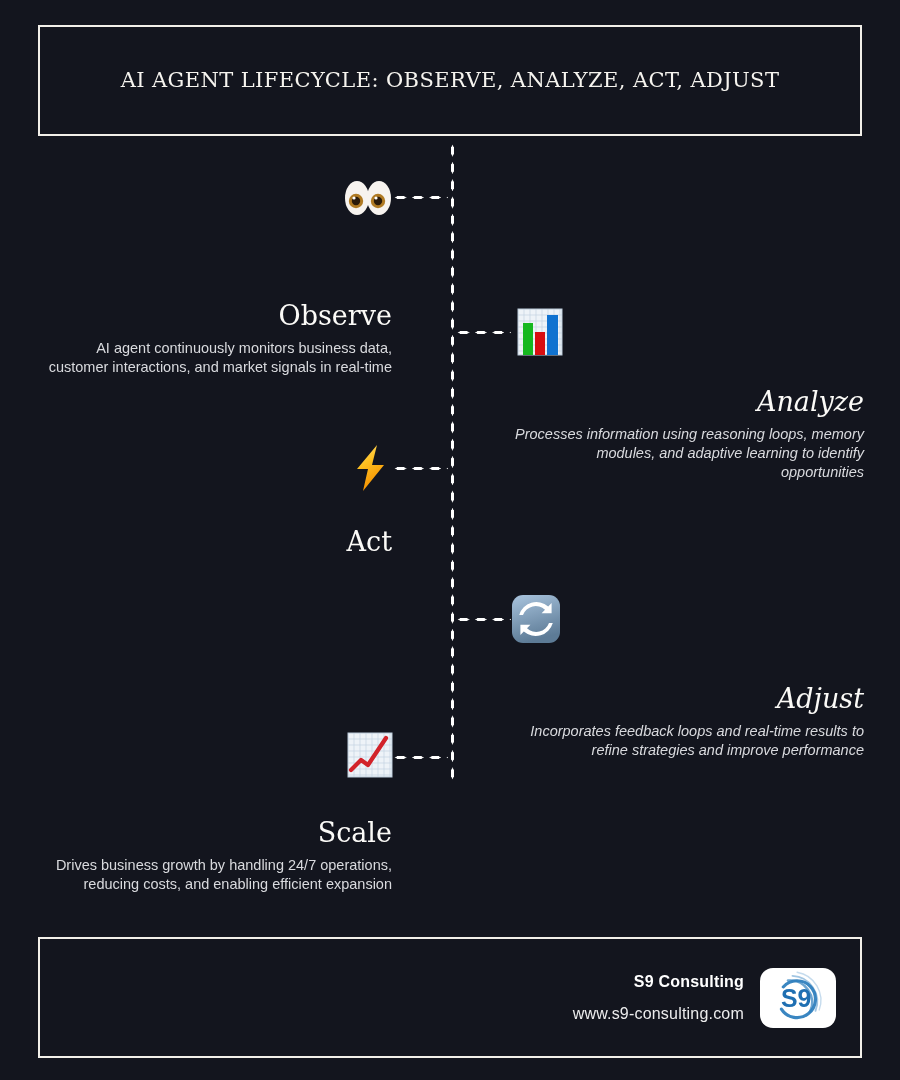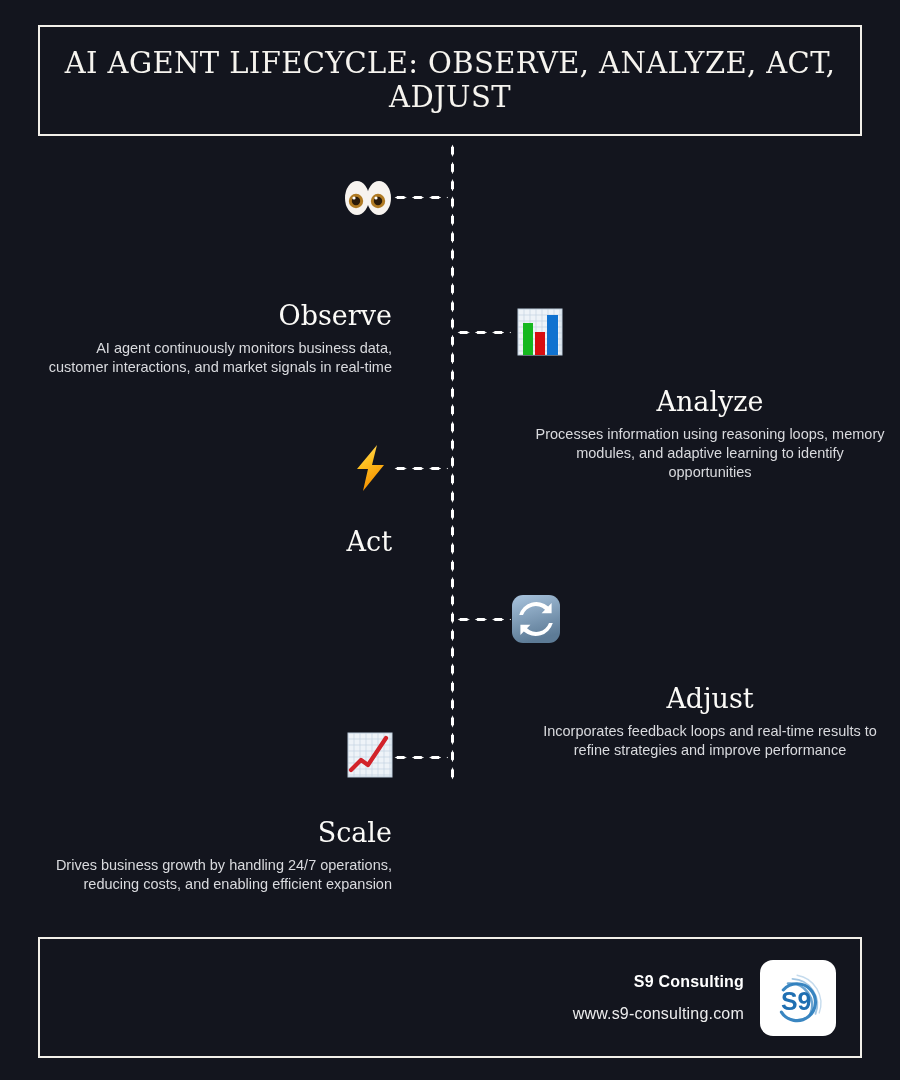--- a/index.html
+++ b/index.html
@@ -23,21 +23,21 @@
     width: 824px;
     height: 111px;
     border: 2px solid #f2efe9;
     box-sizing: border-box;
     display: flex;
     align-items: center;
     justify-content: center;
   }
   .title-text {
     font-family: "DejaVu Serif", serif;
-    font-size: 29px;
+    font-size: 21px;
     letter-spacing: 0.4px;
     color: #f6f4ef;
     text-align: center;
     font-weight: 400;
     line-height: 1.15;
     padding: 0 18px;
   }
 
   
   .spine {
@@ -56,21 +56,21 @@
     background-image: radial-gradient(#ffffff 42%, rgba(255,255,255,0) 46%);
     background-size: 17.3px 5px;
     background-repeat: repeat-x;
   }
   .connector.left  { right: 452px; }
   .connector.right { left: 455px; }
 
   
   .stage { position: absolute; }
   .stage.left  { right: 508px; text-align: right; width: 352px; }
-  .stage.right { left: 534px;  text-align: center;  width: 352px; }
+  .stage.right { left: 512px;  text-align: right;  width: 352px; font-style: italic; }
 
   .stage-emoji {
     position: absolute;
     width: 52px;
     height: 52px;
   }
   .stage-heading {
     font-family: "DejaVu Serif", serif;
     font-size: 27px;
     color: #fbfaf7;
@@ -113,25 +113,25 @@
     letter-spacing: 0.2px;
     margin-bottom: 14px;
   }
   .footer-url {
     font-size: 16px;
     color: #ececed;
     letter-spacing: 0.2px;
   }
   .footer-logo {
     width: 76px;
-    height: 76px;
+    height: 60px;
     border-radius: 13px;
     background: #ffffff;
     display: flex;
-    align-items: flex-end;
+    align-items: center;
     justify-content: center;
   }
 </style>
 </head>
 <body>
 
 <div class="title-box">
   <div class="title-text">AI AGENT LIFECYCLE: OBSERVE, ANALYZE, ACT, ADJUST</div>
 </div>
 

